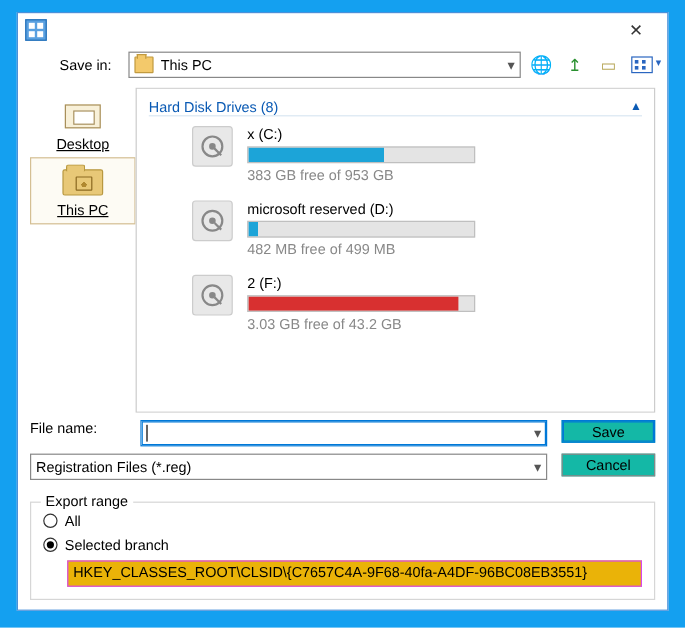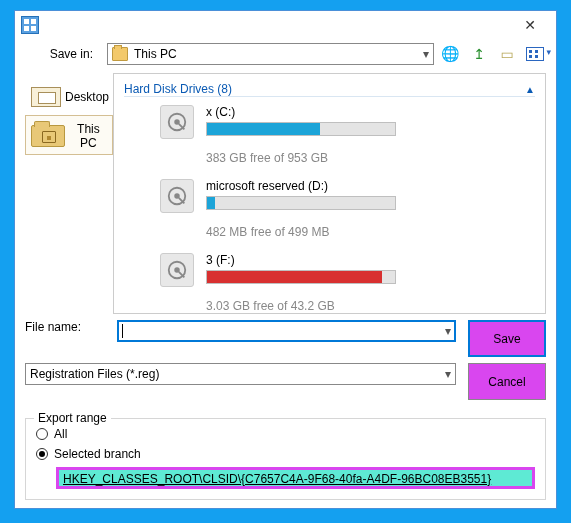--- a/index.html
+++ b/index.html
@@ -26,21 +26,21 @@
 .ic-new{color:#b8a85a;font-size:14px;}
 .ic-view{width:18px;height:14px;border:1px solid #2a66c0;display:inline-block;background:
   linear-gradient(#2a66c0,#2a66c0) 2px 2px/3px 3px no-repeat,
   linear-gradient(#2a66c0,#2a66c0) 2px 7px/3px 3px no-repeat,
   linear-gradient(#2a66c0,#2a66c0) 8px 2px/3px 3px no-repeat,
   linear-gradient(#2a66c0,#2a66c0) 8px 7px/3px 3px no-repeat;position:relative;}
 .ic-view::after{content:"▾";position:absolute;right:-8px;top:-1px;color:#2a66c0;font-size:9px;}
 
 .middle { flex:1; display:flex; padding: 0 10px; gap:0; overflow:hidden; }
 .places { width:88px; padding:4px 0; }
-.place { display:flex; flex-direction:row; align-items:center; padding:6px 4px 4px 4px; gap:2px; cursor:default; }
+.place { display:flex; flex-direction:column; align-items:center; padding:6px 4px 4px 4px; gap:2px; cursor:default;text-decoration:underline; }
 .place.selected { background:#fdfbf4; border:1px solid #d4bf93; }
 .place-icon { width:40px; height:28px; display:flex; align-items:center; justify-content:center; }
 .desktop-ic{width:30px;height:20px;border:1px solid #a88f5a;background:#f8f0d8;position:relative;}
 .desktop-ic::after{content:"";position:absolute;left:6px;top:4px;width:16px;height:10px;border:1px solid #a88f5a;background:#fff;}
 .pc-ic{width:34px;height:22px;background:#e8c877;border:1px solid #b89840;border-radius:2px;position:relative;}
 .pc-ic::before{content:"";position:absolute;top:-5px;left:2px;width:14px;height:5px;background:#e8c877;border:1px solid #b89840;border-bottom:none;border-radius:2px 2px 0 0;}
 .pc-ic::after{content:"";position:absolute;left:10px;top:5px;width:12px;height:10px;border:1px solid #8a6820;border-radius:1px;background:radial-gradient(circle at 50% 60%, #b08830 25%, transparent 26%);}
 .net-ic{width:28px;height:24px;position:relative;}
 .net-ic::before{content:"";position:absolute;left:0;top:0;width:12px;height:10px;background:#d6d6d6;border:1px solid #999;}
 .net-ic::after{content:"";position:absolute;right:0;bottom:0;width:12px;height:10px;background:#d6d6d6;border:1px solid #999;}
@@ -53,38 +53,38 @@
 .section-arrow{margin-left:auto;color:#0a5ab4;font-size:10px;}
 .drive { display:flex; gap:12px; margin-bottom:14px;padding-left:36px; }
 .drive-glyph{width:34px;height:34px;border-radius:3px;background:#e8e8e8;border:1px solid #ccc;display:flex;align-items:center;justify-content:center;color:#888;}
 .drive-glyph svg{width:22px;height:22px;}
 .drive-body{flex:1;max-width:190px;}
 .drive-name{color:#000;margin-bottom:3px;}
 .bar{height:14px;background:#e4e4e4;border:1px solid #bfbfbf;position:relative;overflow:hidden;}
 .fill{position:absolute;left:0;top:0;bottom:0;}
 .fill.blue{background:#1ca4d8;}
 .fill.red{background:#d83030;}
-.drive-free{color:#888;margin-top:15px;}
+.drive-free{color:#888;margin-top:3px;}
 
 .bottom { padding:6px 10px 10px 10px; }
 .field-row{display:flex;align-items:flex-start;margin-bottom:6px;gap:6px;}
 .field-label{width:86px;}
 .field-input{flex:1;height:22px;border:1px solid #888;background:#fff;padding:0 4px;display:flex;align-items:center;}
 .field-input.focused{border:1px solid #0078d7;box-shadow:inset 0 0 0 1px #0078d7;}
 .caret{width:1px;height:14px;background:#000;}
 .field-arrow{margin-left:auto;color:#555;}
-.btn{width:78px;height:37px;border:1px solid #888;background:#d946ef;display:flex;align-items:center;justify-content:center;margin-left:6px;}
+.btn{width:78px;height:19px;border:1px solid #888;background:#14b8a6;display:flex;align-items:center;justify-content:center;margin-left:6px;}
 .btn.primary{border:1px solid #0078d7;box-shadow:inset 0 0 0 1px #0078d7;}
 
 .export-box{margin:2px 10px 8px 10px;border:1px solid #d6d6d6;padding:8px 10px 10px 10px;position:relative;}
 .export-legend{position:absolute;top:-8px;left:8px;background:#fff;padding:0 4px;color:#000;}
 .radio-row{display:flex;align-items:center;gap:6px;margin-bottom:6px;}
 .radio{width:12px;height:12px;border:1px solid #333;border-radius:50%;display:inline-flex;align-items:center;justify-content:center;}
 .radio.checked::after{content:"";width:6px;height:6px;background:#000;border-radius:50%;}
-.branch-input{margin-left:20px;height:22px;border:3px solid #d946ef;padding:2px 4px;background:#5eead4;text-decoration:underline;}
+.branch-input{margin-left:20px;height:22px;border:1px solid #d946ef;padding:2px 4px;background:#eab308;}
 </style>
 </head>
 <body>
 
 <div class="dialog">
 
   <div class="titlebar">
     <div class="app-icon"></div>
     <div class="spacer"></div>
     <div class="close-btn">✕</div>
@@ -167,21 +167,21 @@
           </div>
           <div class="drive">
             <div class="drive-glyph">
               <svg viewBox="0 0 24 24" fill="none" stroke="#888" stroke-width="2">
                 <circle cx="12" cy="12" r="9"></circle>
                 <circle cx="12" cy="12" r="2" fill="#888"></circle>
                 <line x1="14" y1="14" x2="20" y2="20"></line>
               </svg>
             </div>
             <div class="drive-body">
-              <div class="drive-name">3 (F:)</div>
+              <div class="drive-name">2 (F:)</div>
               <div class="bar">
                 <div class="fill red" style="width:93%"></div>
               </div>
               <div class="drive-free">3.03 GB free of 43.2 GB</div>
             </div>
           </div>
         </div>
     </div>
   </div>
 

